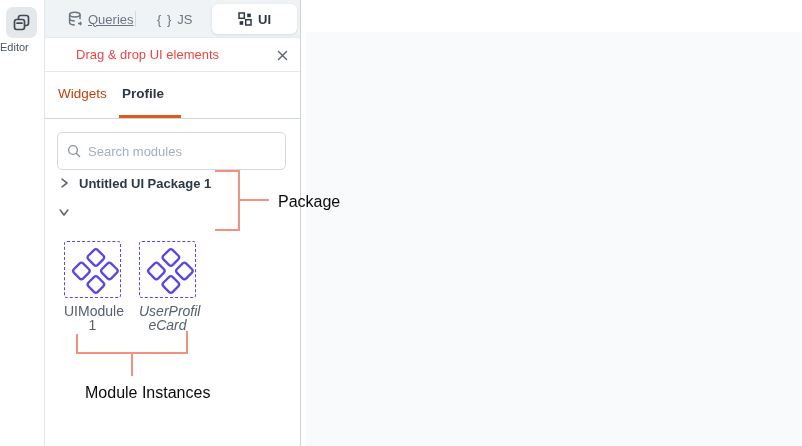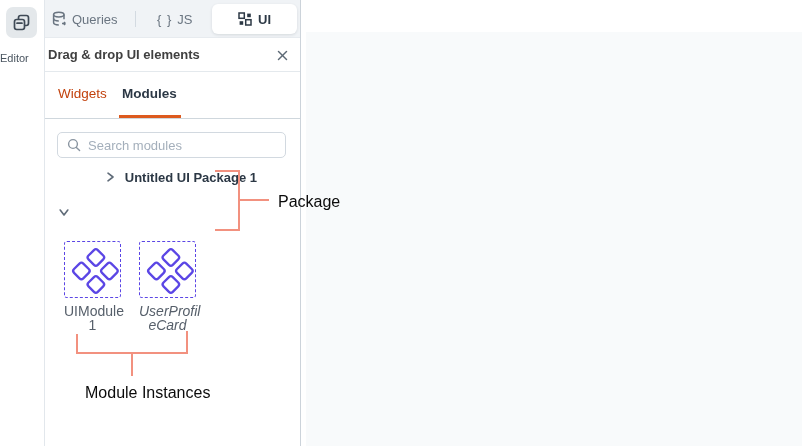--- a/index.html
+++ b/index.html
@@ -22,21 +22,21 @@
   }
   .rail-btn {
     position: absolute; left: 6px; top: 7px;
     width: 31px; height: 31px;
     background: #e4e8eb;
     border-radius: 7px;
     display: flex; align-items: center; justify-content: center;
     cursor: pointer;
   }
   .rail-label {
-    position: absolute; left: 0; top: 52px; width: 22px;
+    position: absolute; left: 0; top: 41px; width: 22px;
     text-align: right;
     font-size: 11px; color: #49545f;
   }
 
   
   .panel {
     position: absolute; left: 45px; top: 0;
     width: 256px; height: 446px;
     background: #ffffff;
     border-right: 1px solid #ccd3da;
@@ -47,21 +47,21 @@
     position: absolute; left: 0; top: 0;
     width: 255px; height: 38px;
     background: #f0f3f6;
     border-bottom: 1px solid #e7ebef;
   }
   .seg {
     position: absolute; top: 0; height: 38px;
     display: flex; align-items: center; gap: 5px;
     font-size: 13px; color: #6a7581; cursor: pointer;
   }
-  .seg-queries { left: 7px; }
+  .seg-queries { left: 23px; text-decoration: underline; }
   .seg-divider {
     position: absolute; left: 90px; top: 11px;
     width: 1px; height: 16px; background: #d3dae1;
   }
   .seg-js { left: 112px; }
   .seg-braces { font-size: 13px; letter-spacing: 1px; color: #6a7581; }
   .seg-pill {
     position: absolute; left: 167px; top: 4px;
     width: 85px; height: 30px;
     background: #ffffff;
@@ -72,22 +72,22 @@
   }
 
   
   .panel-header {
     position: absolute; left: 0; top: 38px;
     width: 255px; height: 34px;
     border-bottom: 1px solid #e4e9ed;
     display: flex; align-items: center;
   }
   .panel-title {
-    margin-left: 3px;
-    font-size: 13px; font-weight: bold; color: #404040;
+    margin-left: 31px;
+    font-size: 13px; font-weight: normal; color: #ef4444;
   }
   .panel-close {
     position: absolute; right: 9px; top: 9px;
     width: 17px; height: 17px;
     display: flex; align-items: center; justify-content: center;
     background: transparent; border: none; cursor: pointer;
   }
 
   
   .subtabs {
@@ -100,21 +100,21 @@
   .subtab-modules { left: 77px; color: #2c3845; font-weight: bold; }
   .subtab-underline {
     position: absolute; left: 74px; bottom: 0;
     width: 62px; height: 3.5px;
     background: #dd5a1e;
   }
 
   
   .search-box {
     position: absolute; left: 12px; top: 132px;
-    width: 229px; height: 26px;
+    width: 229px; height: 38px;
     border: 1px solid #d2d9e0; border-radius: 5px;
     background: #ffffff;
     display: flex; align-items: center;
   }
   .search-box svg { margin-left: 9px; flex: 0 0 auto; }
   .search-input {
     flex: 1; min-width: 0;
     border: none; outline: none; background: transparent;
     margin-left: 7px; margin-right: 6px;
     font-family: "Liberation Sans", sans-serif;
@@ -122,21 +122,21 @@
   }
   .search-input::placeholder { color: #a4afbb; }
 
   
   .tree-row {
     position: absolute; left: 12px;
     width: 200px; height: 22px;
     display: flex; align-items: center; gap: 8px;
     cursor: pointer;
   }
-  .tree-row-1 { top: 166px; justify-content: flex-end; }
+  .tree-row-1 { top: 172px; }
   .tree-row-2 { top: 201px; }
   .tree-label { font-size: 13px; font-weight: bold; color: #2c3845; }
   .chev { display: flex; width: 14px; height: 14px; align-items: center; justify-content: center; }
 
   
   .mod-card {
     position: absolute; top: 241px;
     width: 57px; height: 57px;
     border: 1.5px dashed #5b46e5; border-radius: 3px;
     display: flex; align-items: center; justify-content: center;
@@ -230,21 +230,21 @@
       <button class="panel-close">
         <svg width="11" height="11" viewBox="0 0 11 11">
           <line x1="1.5" y1="1.5" x2="9.5" y2="9.5" stroke="#5c6975" stroke-width="1.5" stroke-linecap="round"></line>
           <line x1="9.5" y1="1.5" x2="1.5" y2="9.5" stroke="#5c6975" stroke-width="1.5" stroke-linecap="round"></line>
         </svg>
       </button>
     </div>
 
     <div class="subtabs">
       <span class="subtab subtab-widgets">Widgets</span>
-      <span class="subtab subtab-modules">Modules</span>
+      <span class="subtab subtab-modules">Profile</span>
       <span class="subtab-underline"></span>
     </div>
 
     <div class="search-box">
       <svg width="14" height="14" viewBox="0 0 14 14">
         <circle cx="6" cy="6" r="4.4" fill="none" stroke="#8a95a1" stroke-width="1.4"></circle>
         <line x1="9.4" y1="9.4" x2="12.6" y2="12.6" stroke="#8a95a1" stroke-width="1.4" stroke-linecap="round"></line>
       </svg>
       <input class="search-input" type="text" placeholder="Search modules" style="">
     </div>

